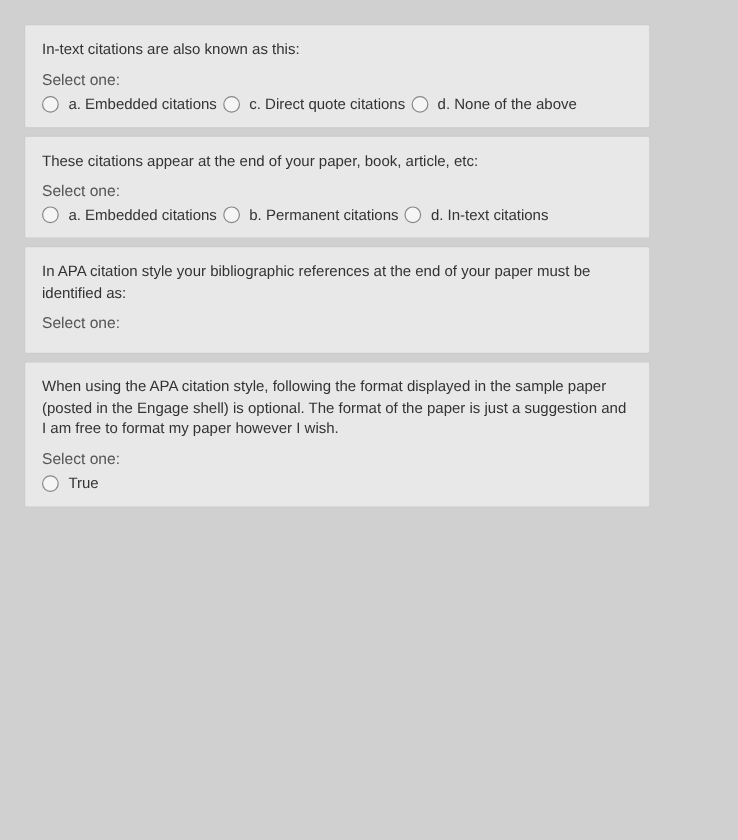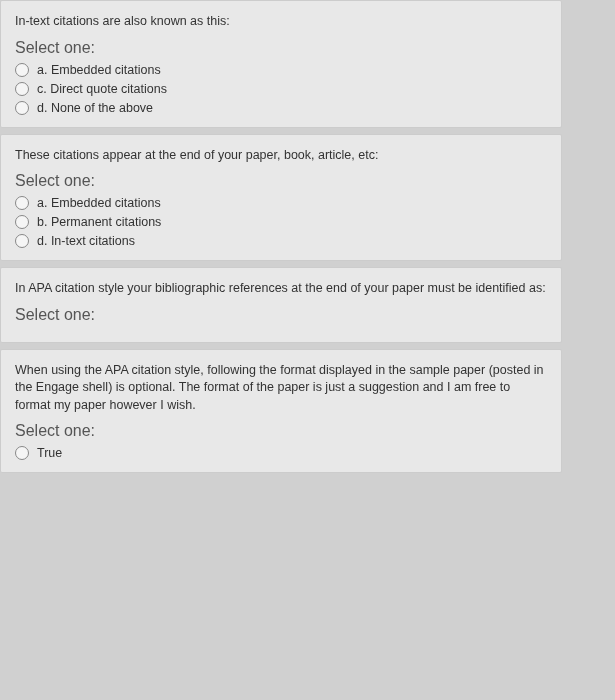--- a/index.html
+++ b/index.html
@@ -13,50 +13,50 @@
       font-size: 13px;
       background-color: #d0d0d0;
       width: 615px;
       min-height: 700px;
       color: #333;
     }
 
     .page-container {
       width: 562px;
       background-color: #d0d0d0;
-      padding: 0;
+      padding: 20px;
       display: flex;
       flex-direction: column;
       gap: 6px;
     }
 
     .question-block {
       background-color: #e8e8e8;
       border: 1px solid #ccc;
       padding: 12px 14px;
       border-radius: 2px;
     }
 
     .question-text {
       font-size: 12.5px;
       color: #333;
       margin-bottom: 8px;
       line-height: 1.4;
     }
 
     .select-one-label {
-      font-size: 16px;
+      font-size: 13px;
       color: #555;
       margin-bottom: 6px;
     }
 
     .options-list {
       list-style: none;
       display: flex;
-      flex-direction: column;
+      flex-direction: row;
       gap: 5px;
     }
 
     .option-item {
       display: flex;
       align-items: center;
       gap: 8px;
       font-size: 12.5px;
       color: #333;
       cursor: pointer;

